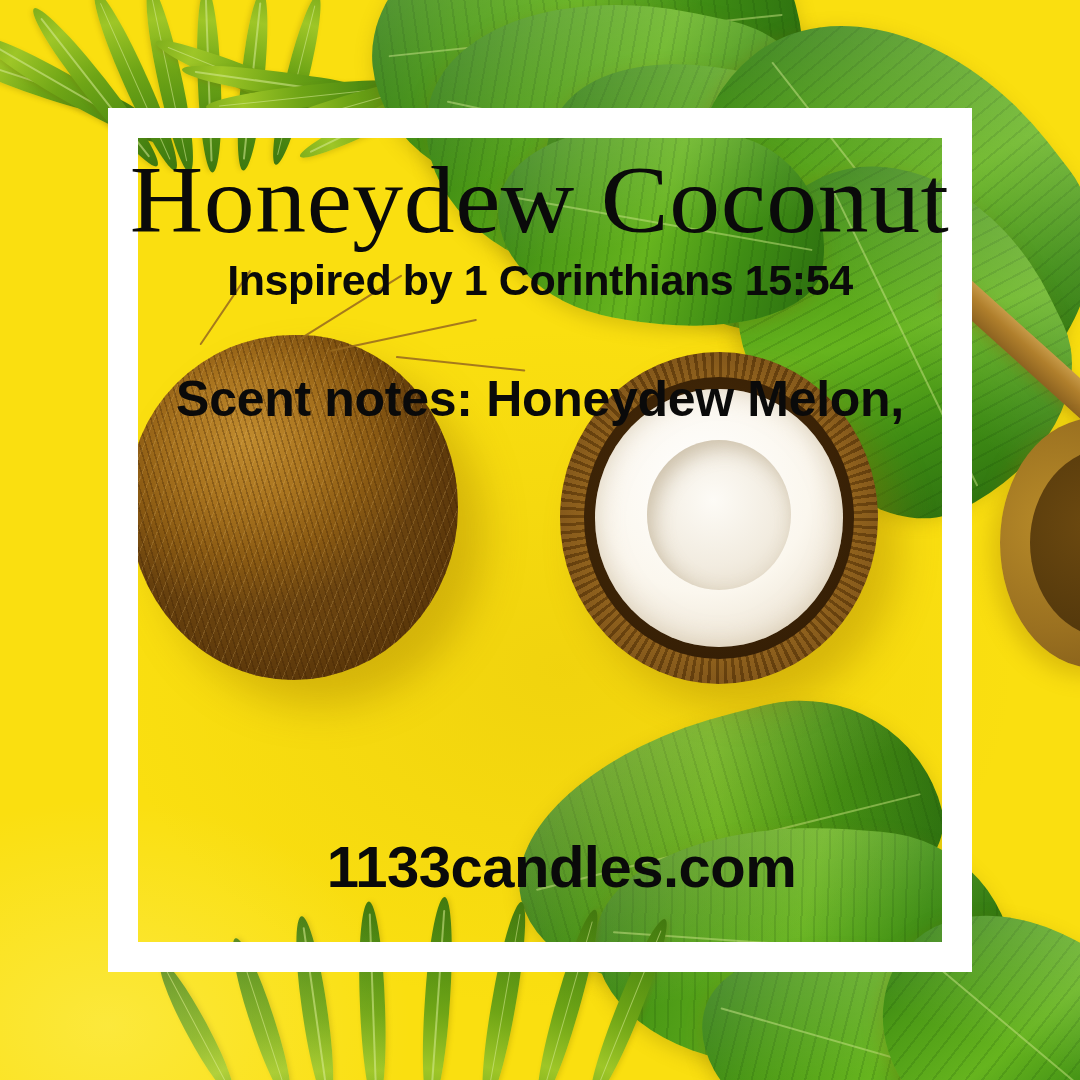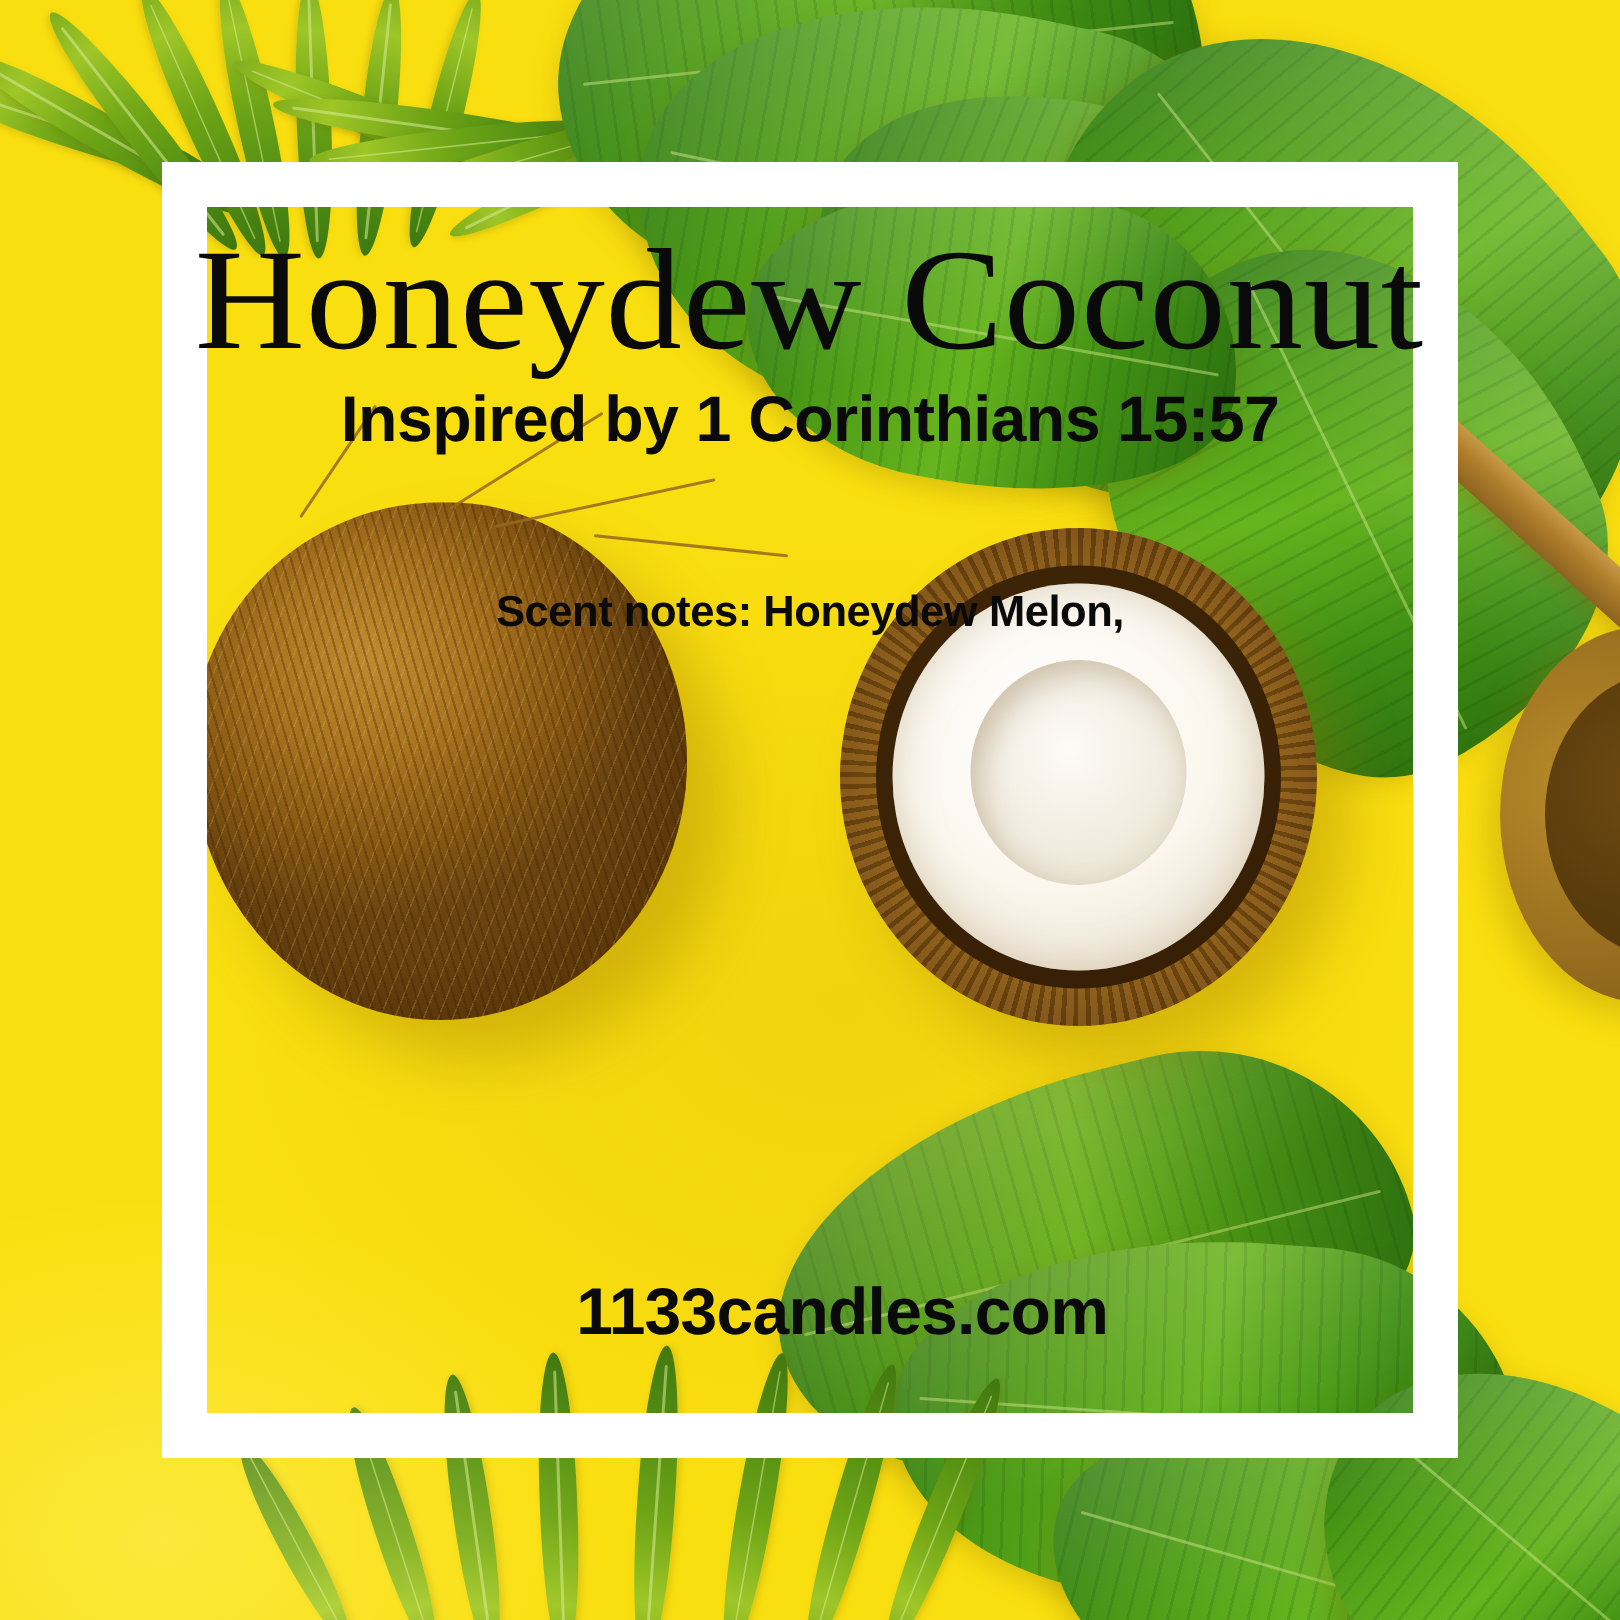--- a/index.html
+++ b/index.html
@@ -166,32 +166,32 @@
     font-size:43px;
     line-height:1.05;
     color:#0a0a0a;
     margin-top:14px;
     white-space:nowrap;
     letter-spacing:-.4px;
   }
   .notes{
     font-family:"Liberation Sans", sans-serif;
     font-weight:700;
-    font-size:29px;
+    font-size:50px;
     line-height:1.45;
     color:#0a0a0a;
     text-align:center;
-    margin-top:84px;
+    margin-top:60px;
     letter-spacing:-.3px;
   }
   .notes .n-line{ display:block; }
   .website{
     font-family:"Liberation Sans", sans-serif;
     font-weight:700;
-    font-size:44px;
+    font-size:58px;
     color:#0a0a0a;
     letter-spacing:-.5px;
     position:absolute;
     left:0; right:0; bottom:42px;
     text-align:center;
     padding-left:43px;
   }
 </style>
 </head>
 <body>
@@ -307,21 +307,21 @@
       <div class="coco-cavity"></div>
     </div>
   </div>
 
   <div class="frame"></div>
 
   <div class="content">
 
     <div class="title">Honeydew Coconut</div>
 
-    <div class="subtitle">Inspired by 1 Corinthians 15:57</div>
+    <div class="subtitle">Inspired by 1 Corinthians 15:54</div>
 
     <div class="notes">
       <span class="n-line">Scent notes: Honeydew Melon,</span>
     </div>
 
     <div class="website">1133candles.com</div>
   </div>
 
 </div>
 

